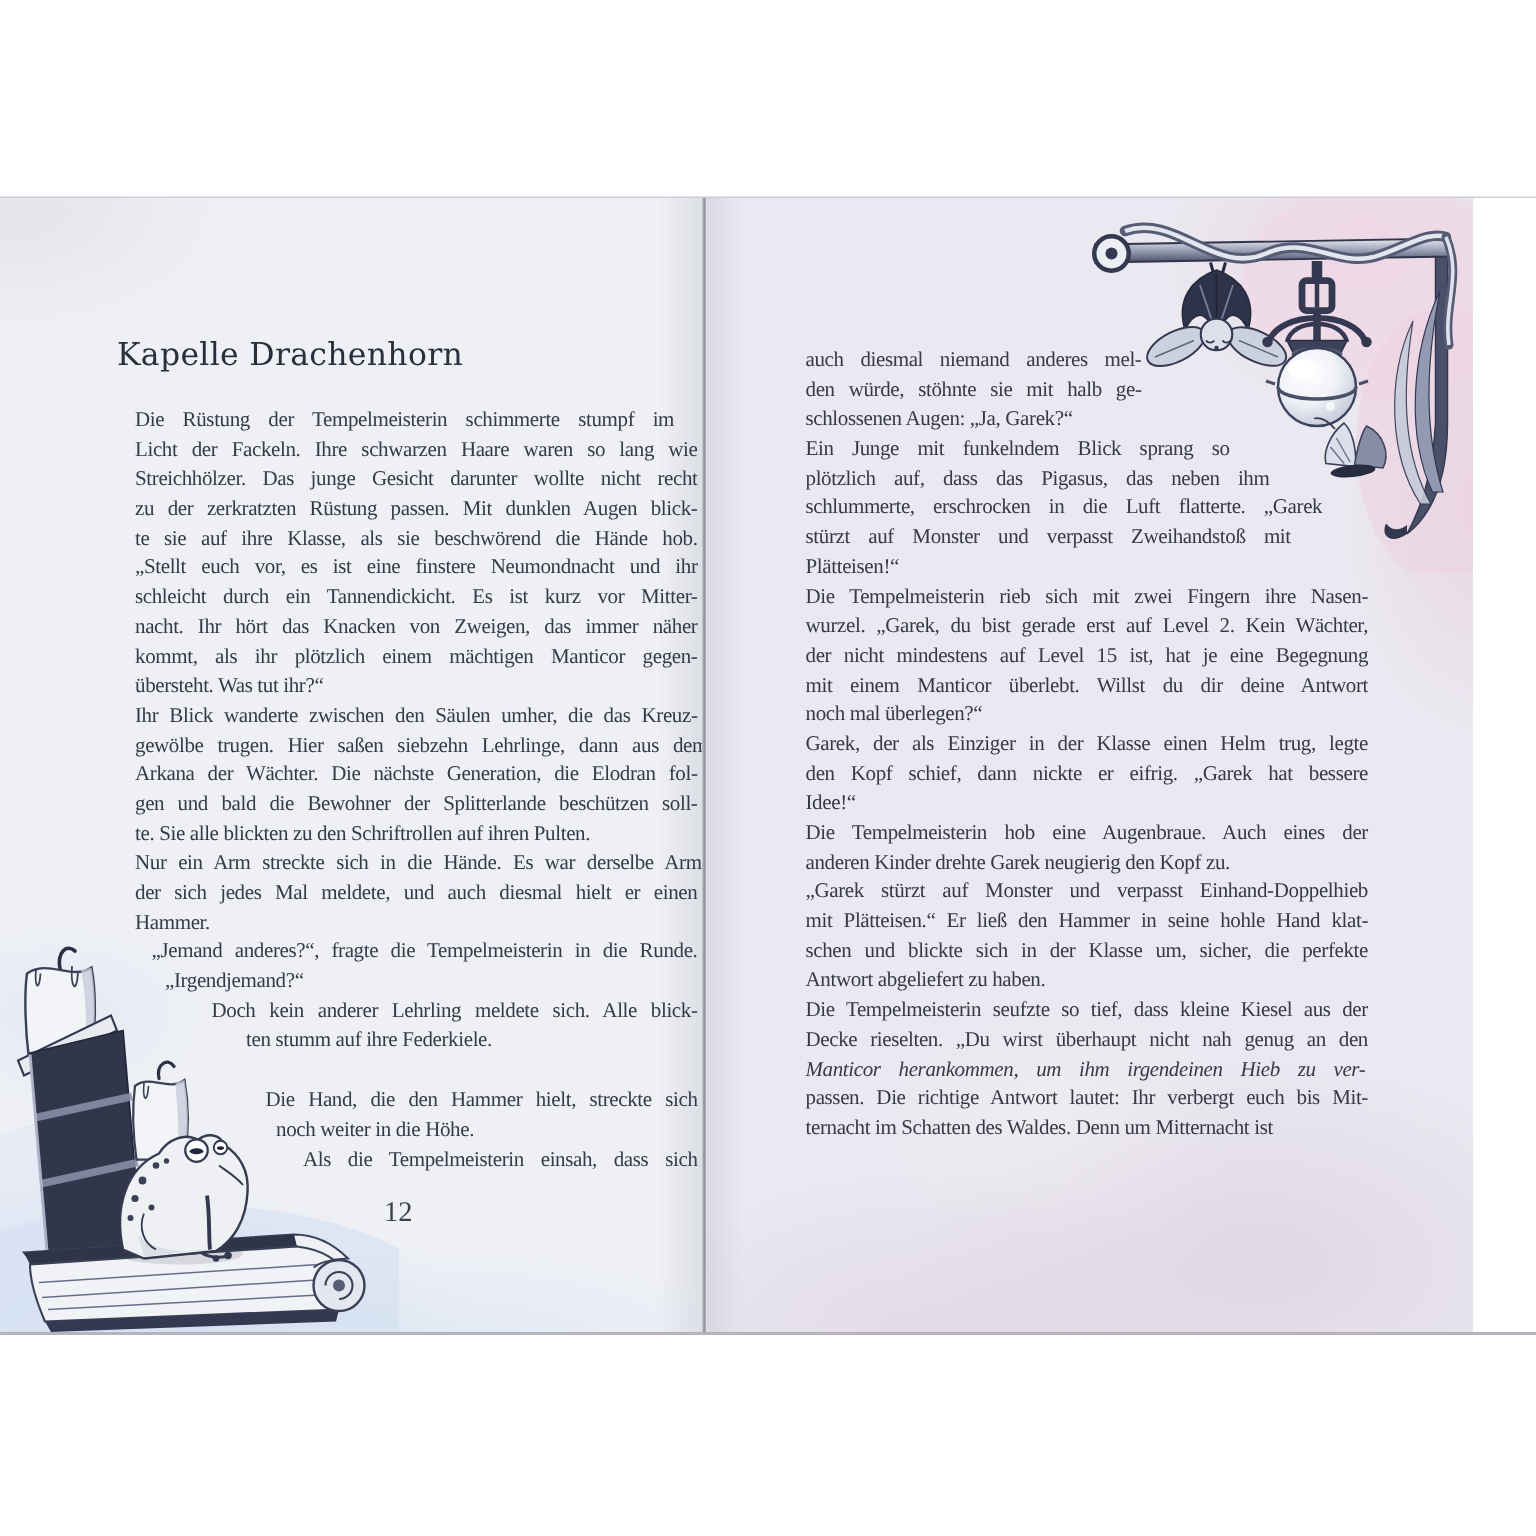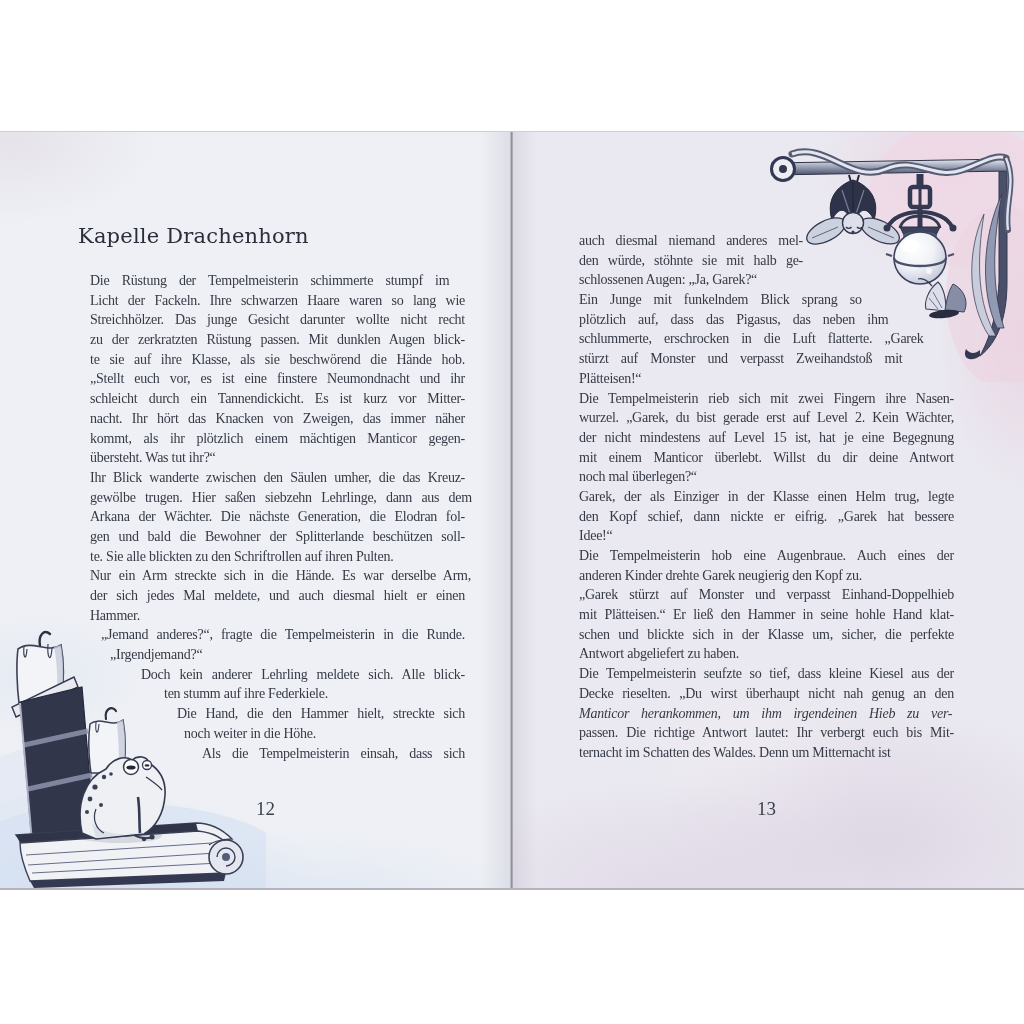--- a/index.html
+++ b/index.html
@@ -1,21 +1,21 @@
 <!DOCTYPE html>
 <html><head>
 <meta charset="utf-8">
 <style>
   html,body{margin:0;padding:0;background:#ffffff;}
   .stage{position:relative;width:1024px;height:1024px;background:#ffffff;overflow:hidden;
          font-family:"Liberation Serif",serif;}
   .spread{position:absolute;left:0;top:131px;width:1024px;height:759px;display:flex;
           border-top:1px solid #cfccd4;border-bottom:2px solid #b6b3bd;box-sizing:border-box;}
   .page{position:relative;height:100%;overflow:hidden;}
-  .page-left{width:510px;
+  .page-left{width:468px;
     background:
       radial-gradient(ellipse 210px 120px at 2% 1%, rgba(223,216,224,.55), transparent 70%),
       radial-gradient(ellipse 150px 90px at 8% 72%, rgba(211,222,239,.35), transparent 70%),
       radial-gradient(ellipse 330px 150px at 18% 101%, rgba(203,219,240,.60), transparent 72%),
       radial-gradient(ellipse 310px 110px at 62% 103%, rgba(212,226,243,.55), transparent 72%),
       #eef0f5;}
   .page-left::after{content:'';position:absolute;right:0;top:0;bottom:0;width:30px;
       background:linear-gradient(to right, rgba(120,120,140,0), rgba(120,120,140,.14));}
   .gutter{width:3px;height:100%;background:linear-gradient(to right,#d6d5db,#8e8e98 45%,#bab8c1);}
   .page-right{width:511px;
@@ -69,21 +69,21 @@
           <div class="line" style="word-spacing: 5.44px;"><span>Arkana der Wächter. Die nächste Generation, die Elodran fol-</span></div>
           <div class="line" style="word-spacing: 5.69px;"><span>gen und bald die Bewohner der Splitterlande beschützen soll-</span></div>
           <div class="line"><span>te. Sie alle blickten zu den Schriftrollen auf ihren Pulten.</span></div>
           <div class="line" style="word-spacing: 4.51px;"><span>Nur ein Arm streckte sich in die Hände. Es war derselbe Arm,</span></div>
           <div class="line" style="word-spacing: 5.81px;"><span>der sich jedes Mal meldete, und auch diesmal hielt er einen</span></div>
           <div class="line"><span>Hammer.</span></div>
           <div class="line" style="padding-left: 11px; word-spacing: 5.02px;"><span>„Jemand anderes?“, fragte die Tempelmeisterin in die Runde.</span></div>
           <div class="line" style="padding-left: 20px;"><span>„Irgendjemand?“</span></div>
           <div class="line" style="padding-left: 51px; word-spacing: 5.94px;"><span>Doch kein anderer Lehrling meldete sich. Alle blick-</span></div>
           <div class="line" style="padding-left: 74px;"><span>ten stumm auf ihre Federkiele.</span></div>
-          <div class="line" style="padding-left: 87px; word-spacing: 5.71px;"><span>Die Hand, die den Hammer hielt, streckte sich</span></div>
+          <div class="line" style="padding-left: 87px; word-spacing: 5.71px; margin-top: 20px;"><span>Die Hand, die den Hammer hielt, streckte sich</span></div>
           <div class="line" style="padding-left: 94px;"><span>noch weiter in die Höhe.</span></div>
           <div class="line" style="padding-left: 112px; word-spacing: 7.93px;"><span>Als die Tempelmeisterin einsah, dass sich</span></div>
         </div>
 
       <div class="pagenum pagenum-left">12</div>
 
       <svg class="illus-left" width="266" height="264" viewBox="0 0 266 264">
         <g>
           <ellipse cx="120" cy="242" rx="175" ry="66" fill="#cfdef1" opacity="0.5"></ellipse>
           <ellipse cx="45" cy="205" rx="95" ry="85" fill="#d6e2f2" opacity="0.4"></ellipse>
@@ -177,21 +177,20 @@
           <div class="line" style="word-spacing: 4.23px;"><span>mit Plätteisen.“ Er ließ den Hammer in seine hohle Hand klat-</span></div>
           <div class="line" style="word-spacing: 5.49px;"><span>schen und blickte sich in der Klasse um, sicher, die perfekte</span></div>
           <div class="line"><span>Antwort abgeliefert zu haben.</span></div>
           <div class="line" style="word-spacing: 4.5px;"><span>Die Tempelmeisterin seufzte so tief, dass kleine Kiesel aus der</span></div>
           <div class="line" style="word-spacing: 5.38px;"><span>Decke rieselten. „Du wirst überhaupt nicht nah genug an den</span></div>
           <div class="line" style="word-spacing: 8.67px; font-style: italic;"><span>Manticor herankommen, um ihm irgendeinen Hieb zu ver-</span></div>
           <div class="line" style="word-spacing: 4.91px;"><span>passen. Die richtige Antwort lautet: Ihr verbergt euch bis Mit-</span></div>
           <div class="line"><span>ternacht im Schatten des Waldes. Denn um Mitternacht ist</span></div>
         </div>
 
-      <div class="pagenum pagenum-right">13</div>
 
       <svg class="illus-right" width="269" height="250" viewBox="0 0 269 250">
         <defs>
           <linearGradient id="barg" x1="0" y1="0" x2="0" y2="1">
             <stop offset="0" stop-color="#e9ebf2"></stop>
               <stop offset="0.5" stop-color="#99a0b5"></stop>
             <stop offset="1" stop-color="#4a5068"></stop>
           </linearGradient>
           <radialGradient id="glass" cx="0.38" cy="0.32" r="0.85">
             <stop offset="0" stop-color="#ffffff"></stop>

